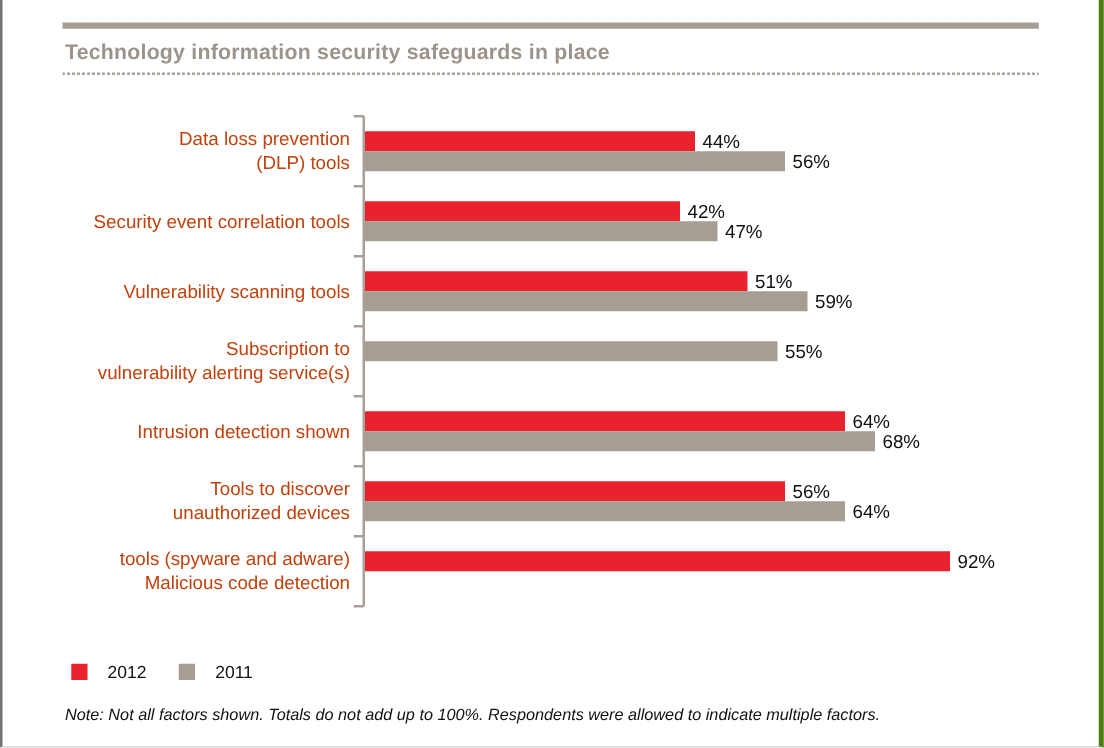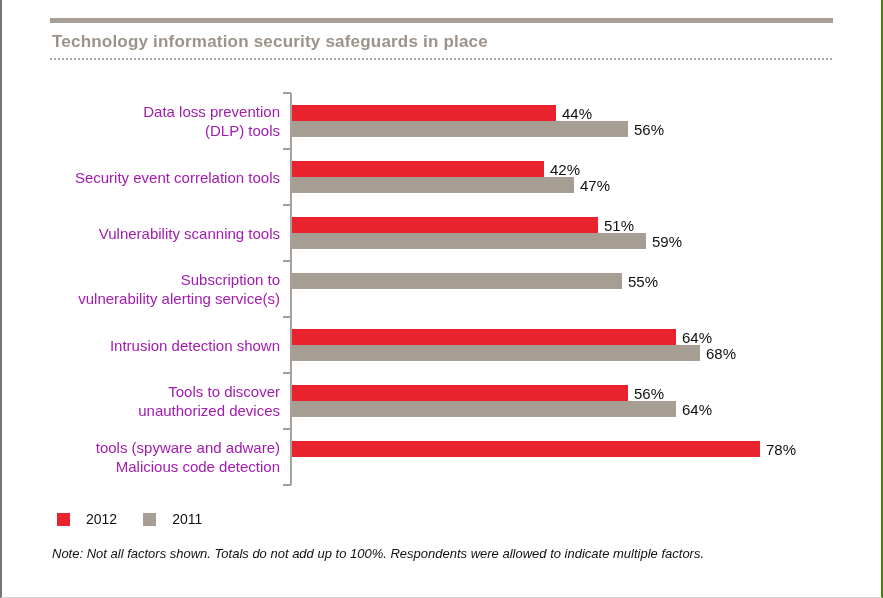--- a/index.html
+++ b/index.html
@@ -6,21 +6,21 @@
   body {
     font-family: "Liberation Sans", sans-serif;
     background: #ffffff;
   }
   .page {
     position: relative;
     width: 883px;
     height: 598px;
     background: #ffffff;
     border-left: 2px solid #757575;
-    border-right: 2px solid #4d7c0f;
+    border-right: 4px solid #4d7c0f;
     border-bottom: 1px solid #d0d0d0;
     overflow: hidden;
   }
   
   .header { margin: 18px 48px 0 48px; }
   .header-bar { height: 5px; background: #a79e95; }
   .page-title {
     margin: 9px 0 6px 2px;
     font-size: 17px;
     font-weight: bold;
@@ -37,21 +37,21 @@
   .label-cell {
     width: 288px;
     display: flex;
     flex-direction: column;
     justify-content: center;
     align-items: flex-end;
     text-align: right;
     padding-right: 10px;
     font-size: 15px;
     line-height: 19px;
-    color: #a21caf;
+    color: #c2410c;
   }
   .bars-cell {
     position: relative;
     flex: 1;
     border-left: 2px solid #a9a099;
     padding-top: 12px;
   }
   .bars-cell::after {
     content: "";
     position: absolute;
@@ -75,21 +75,21 @@
   .bar-value {
     margin-left: 6px;
     font-size: 15px;
     color: #111111;
     white-space: nowrap;
   }
   
   .legend {
     display: flex;
     align-items: center;
-    margin: 26px 0 0 55px;
+    margin: 44px 0 0 55px;
   }
   .legend-item { display: flex; align-items: center; margin-right: 26px; }
   .legend-swatch { width: 13px; height: 13px; margin-right: 16px; }
   .legend-label { font-size: 14px; color: #111111; }
   
   .note {
     margin: 17px 48px 0 50px;
     max-width: 778px;
     font-size: 13px;
     font-style: italic;
@@ -206,21 +206,21 @@
     </div>
 
     <div class="chart-row">
       <div class="label-cell">
             <div>tools (spyware and adware)</div>
             <div>Malicious code detection</div>
           </div>
       <div class="bars-cell">
         <div class="bar-line">
           <div class="bar" style="width: 468px; background: rgb(232, 35, 46);"></div>
-          <span class="bar-value">78%</span>
+          <span class="bar-value">92%</span>
         </div>
       </div>
     </div>
   </div>
   </div>
 
   <div class="legend">
     <div class="legend-item">
       <span class="legend-swatch" style="background: rgb(232, 35, 46);"></span>
       <span class="legend-label">2012</span>

